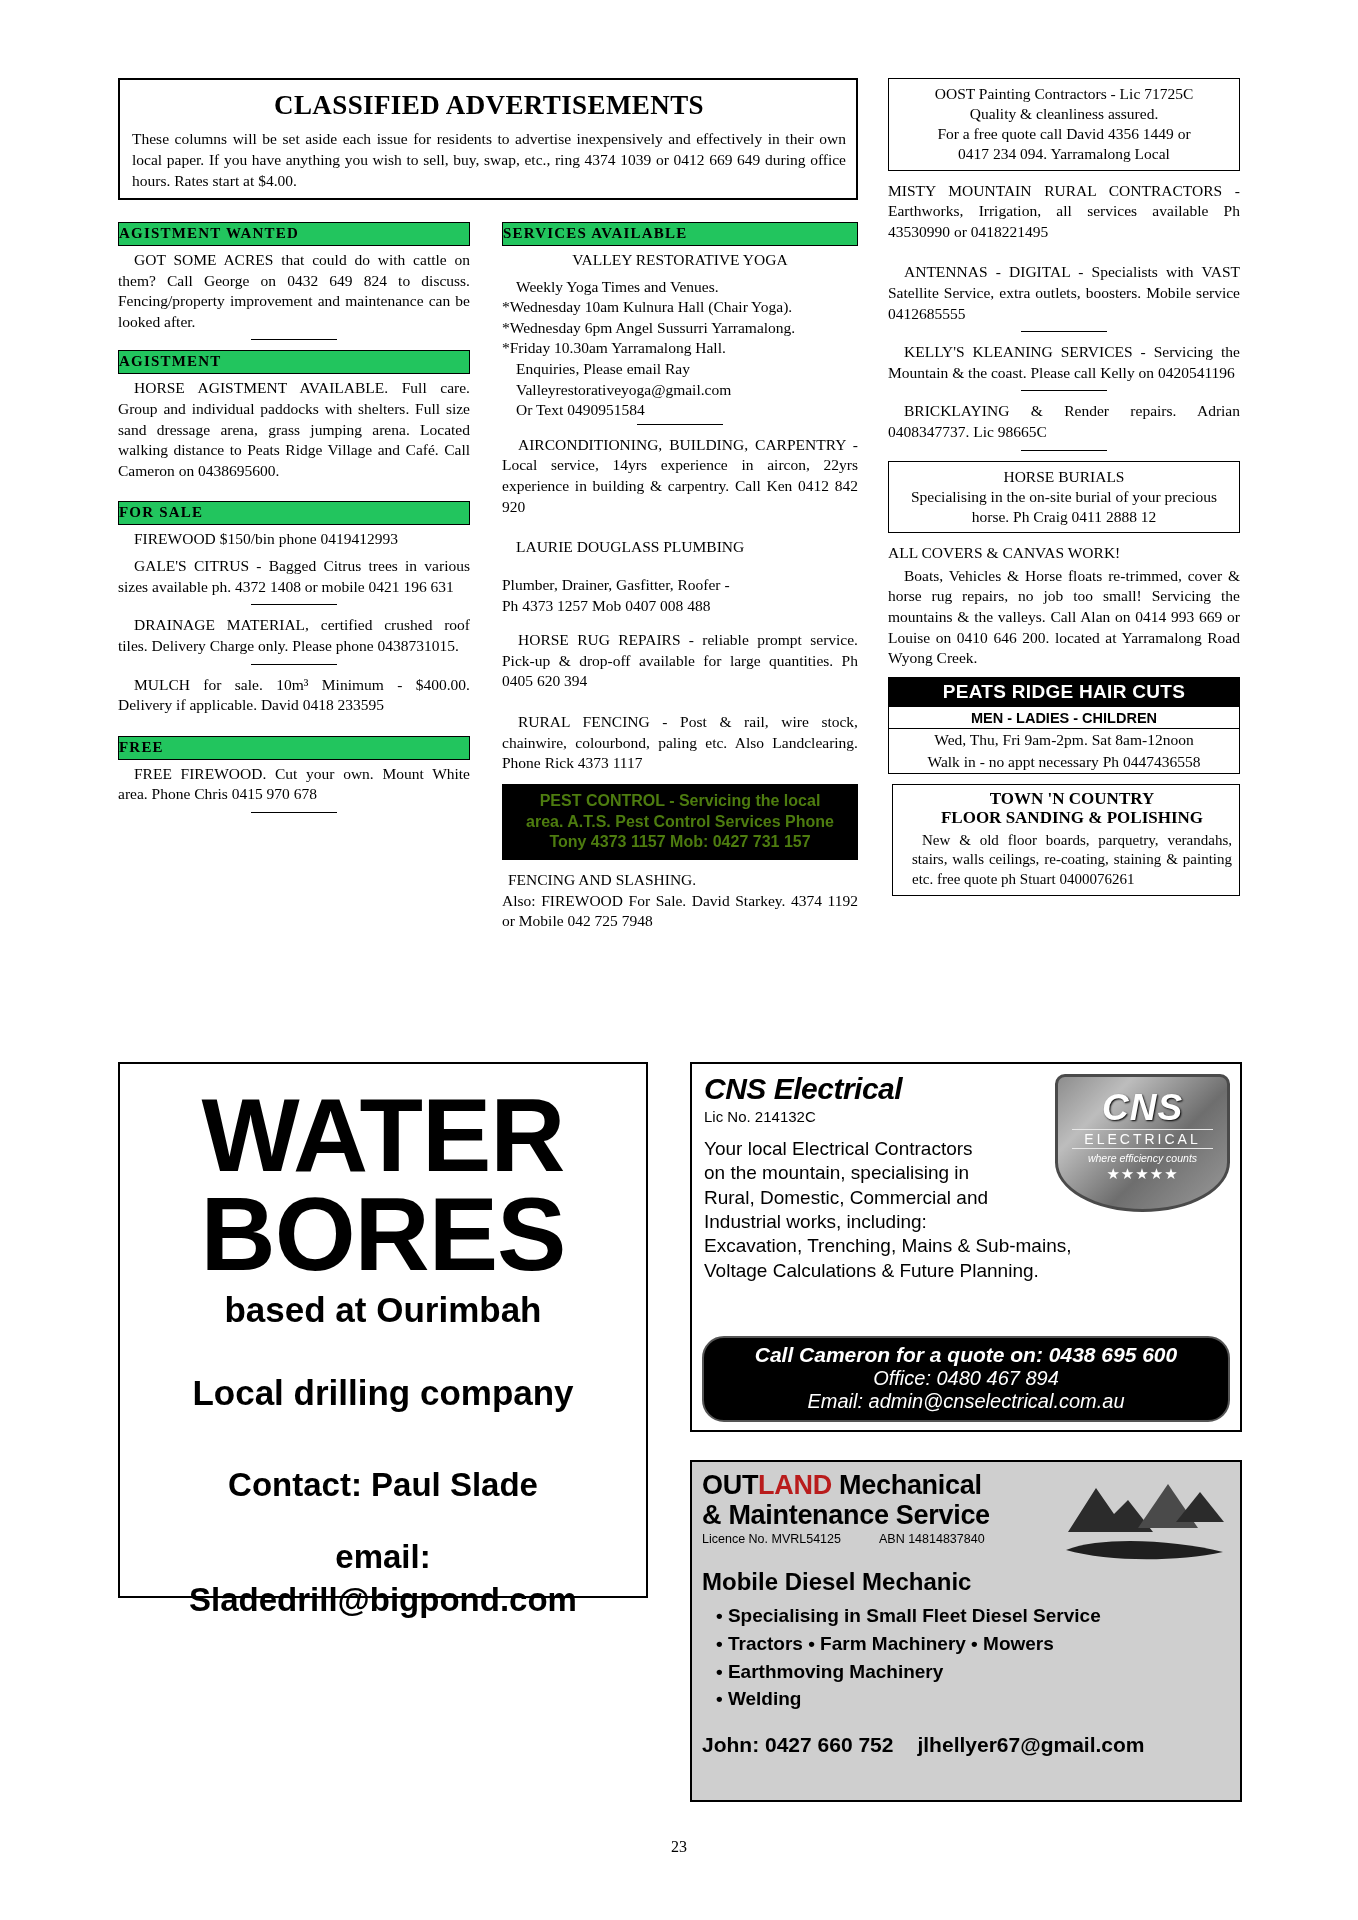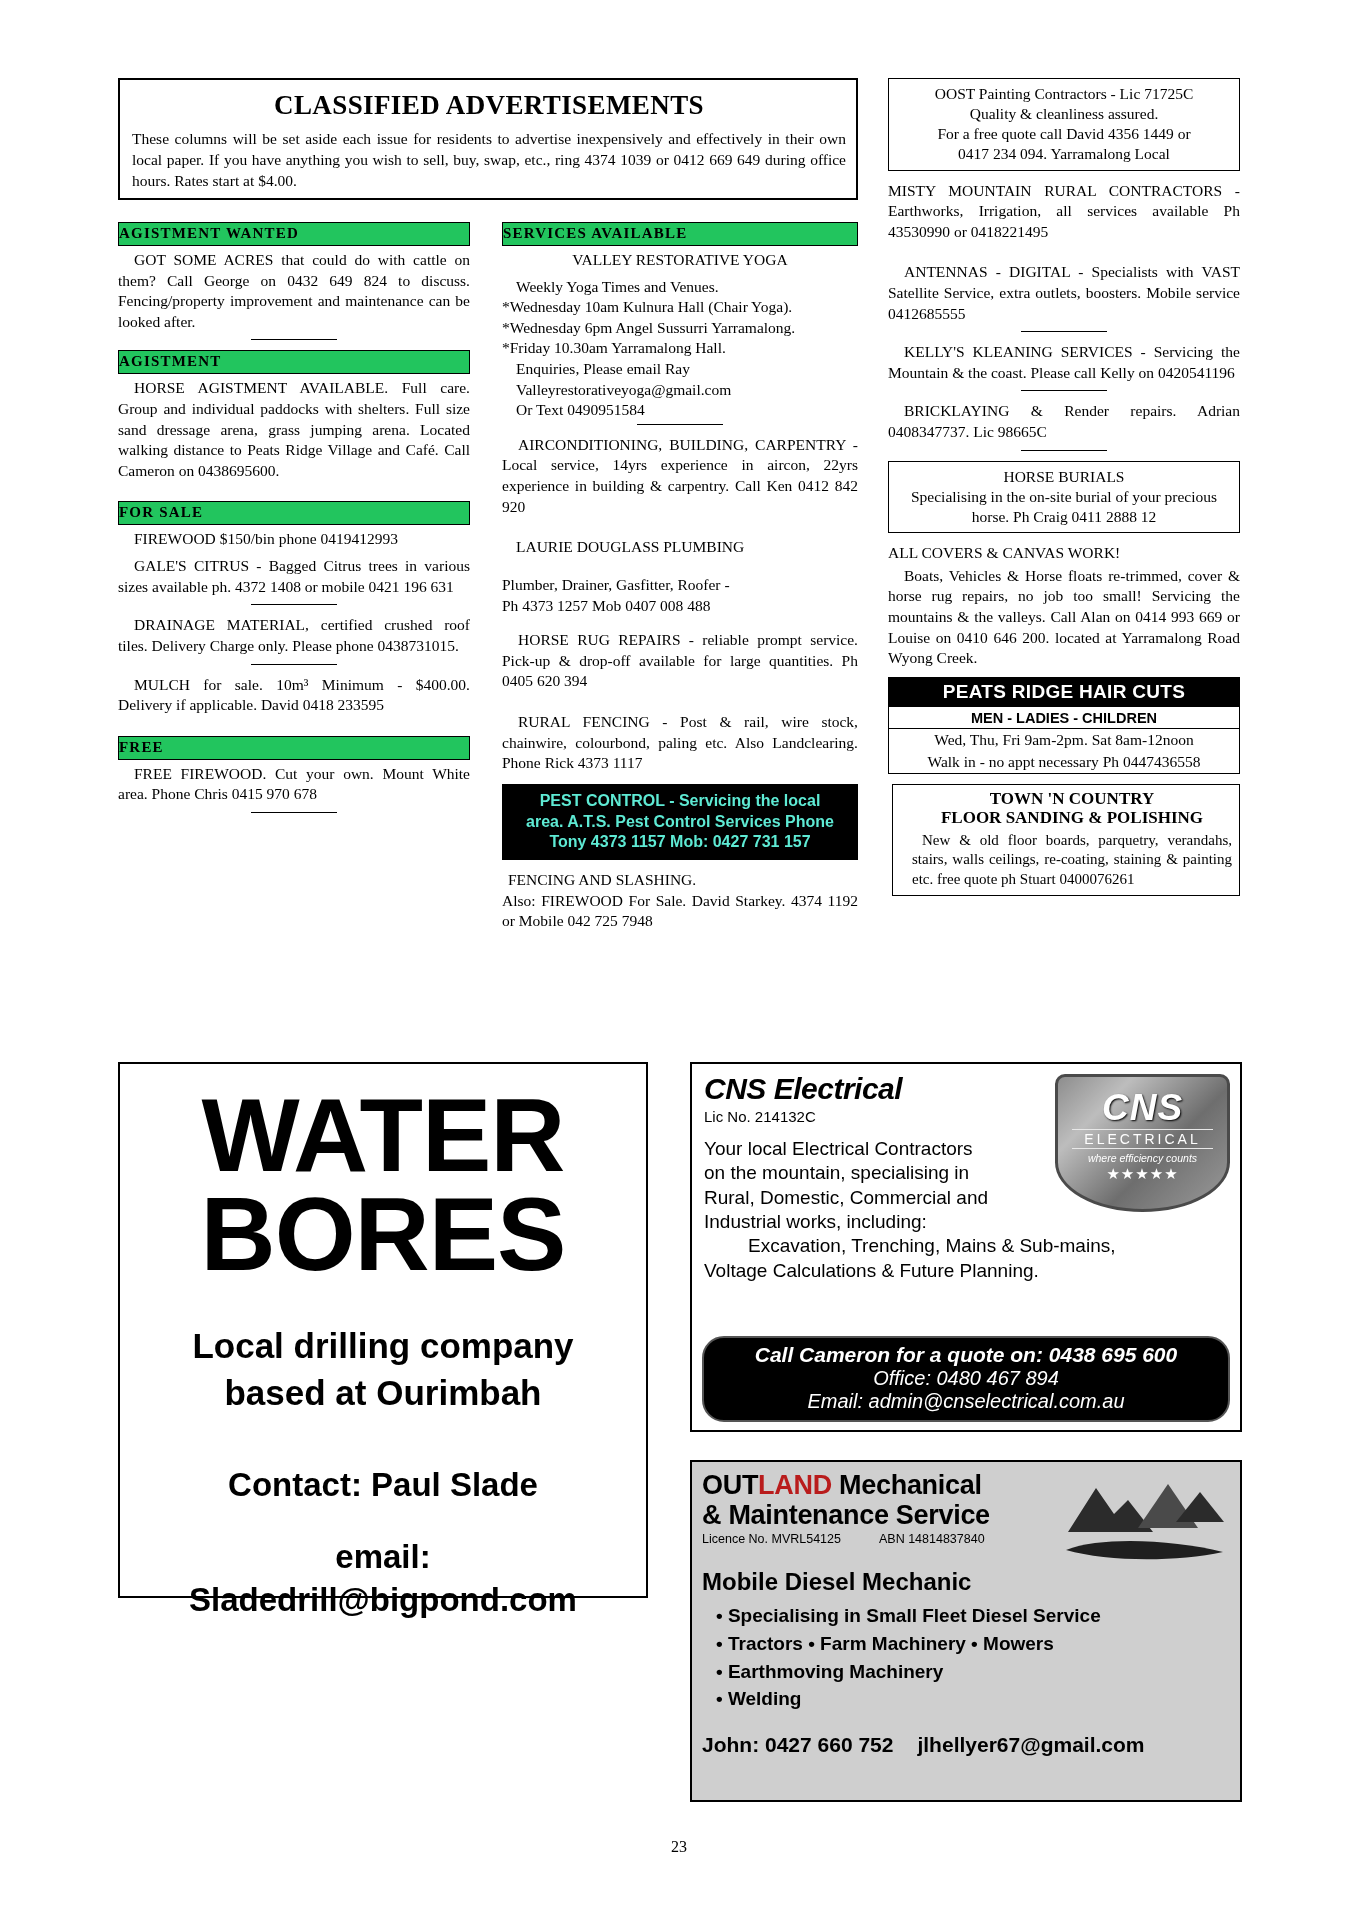--- a/index.html
+++ b/index.html
@@ -87,21 +87,21 @@
   .box-ad {
     border: 1.5px solid #000;
     padding: 5px 8px;
     margin: 8px 0 10px 0;
     font-size: 15.5px;
     line-height: 1.3;
     text-align: center;
   }
   .black-ad {
     background: #000;
-    color: #5eead4;
+    color: #4d7c0f;
     font-family: "Liberation Sans", sans-serif;
     font-weight: bold;
     font-size: 16px;
     line-height: 1.3;
     text-align: center;
     padding: 7px 8px;
     margin: 10px 0 10px 0;
   }
   .hair-ad {
     border: 1.5px solid #000;
@@ -434,36 +434,36 @@
     <div class="town-ad">
       <div class="town-t1">TOWN 'N COUNTRY</div>
       <div class="town-t1">FLOOR SANDING  &amp; POLISHING</div>
       <div class="town-body">New &amp; old floor boards, parquetry, verandahs, stairs, walls ceilings, re-coating, staining &amp; painting etc. free quote ph Stuart 0400076261</div>
     </div>
   </div>
 
   <div class="water-ad">
     <div class="water-word">WATER</div>
     <div class="water-word">BORES</div>
+    <div class="water-sub" style="margin-top:4px;">based at Ourimbah</div>
     <div class="water-sub">Local drilling company</div>
-    <div class="water-sub" style="margin-top:4px;">based at Ourimbah</div>
     <div class="water-contact">Contact: Paul Slade</div>
     <div class="water-email">email:</div>
     <div class="water-email" style="margin-top:2px;">Sladedrill@bigpond.com</div>
   </div>
 
   <div class="cns-ad">
     <div class="cns-title">CNS Electrical</div>
     <div class="cns-lic">Lic No.  214132C</div>
     <div class="cns-body">
       <div>Your local Electrical Contractors</div>
       <div>on the mountain, specialising in</div>
       <div>Rural, Domestic, Commercial and</div>
       <div>Industrial works, including:</div>
-      <div style="width:520px;margin-left:44px;">Excavation, Trenching, Mains &amp; Sub-mains,</div>
+      <div style="width:520px;">Excavation, Trenching, Mains &amp; Sub-mains,</div>
       <div style="width:520px;">Voltage Calculations &amp; Future Planning.</div>
     </div>
     <div class="cns-badge">
       <div class="shield">
         <div class="cns-logo">CNS</div>
         <div class="cns-elec">ELECTRICAL</div>
         <div class="cns-tag">where efficiency counts</div>
         <div class="cns-stars">★★★★★</div>
       </div>
     </div>

